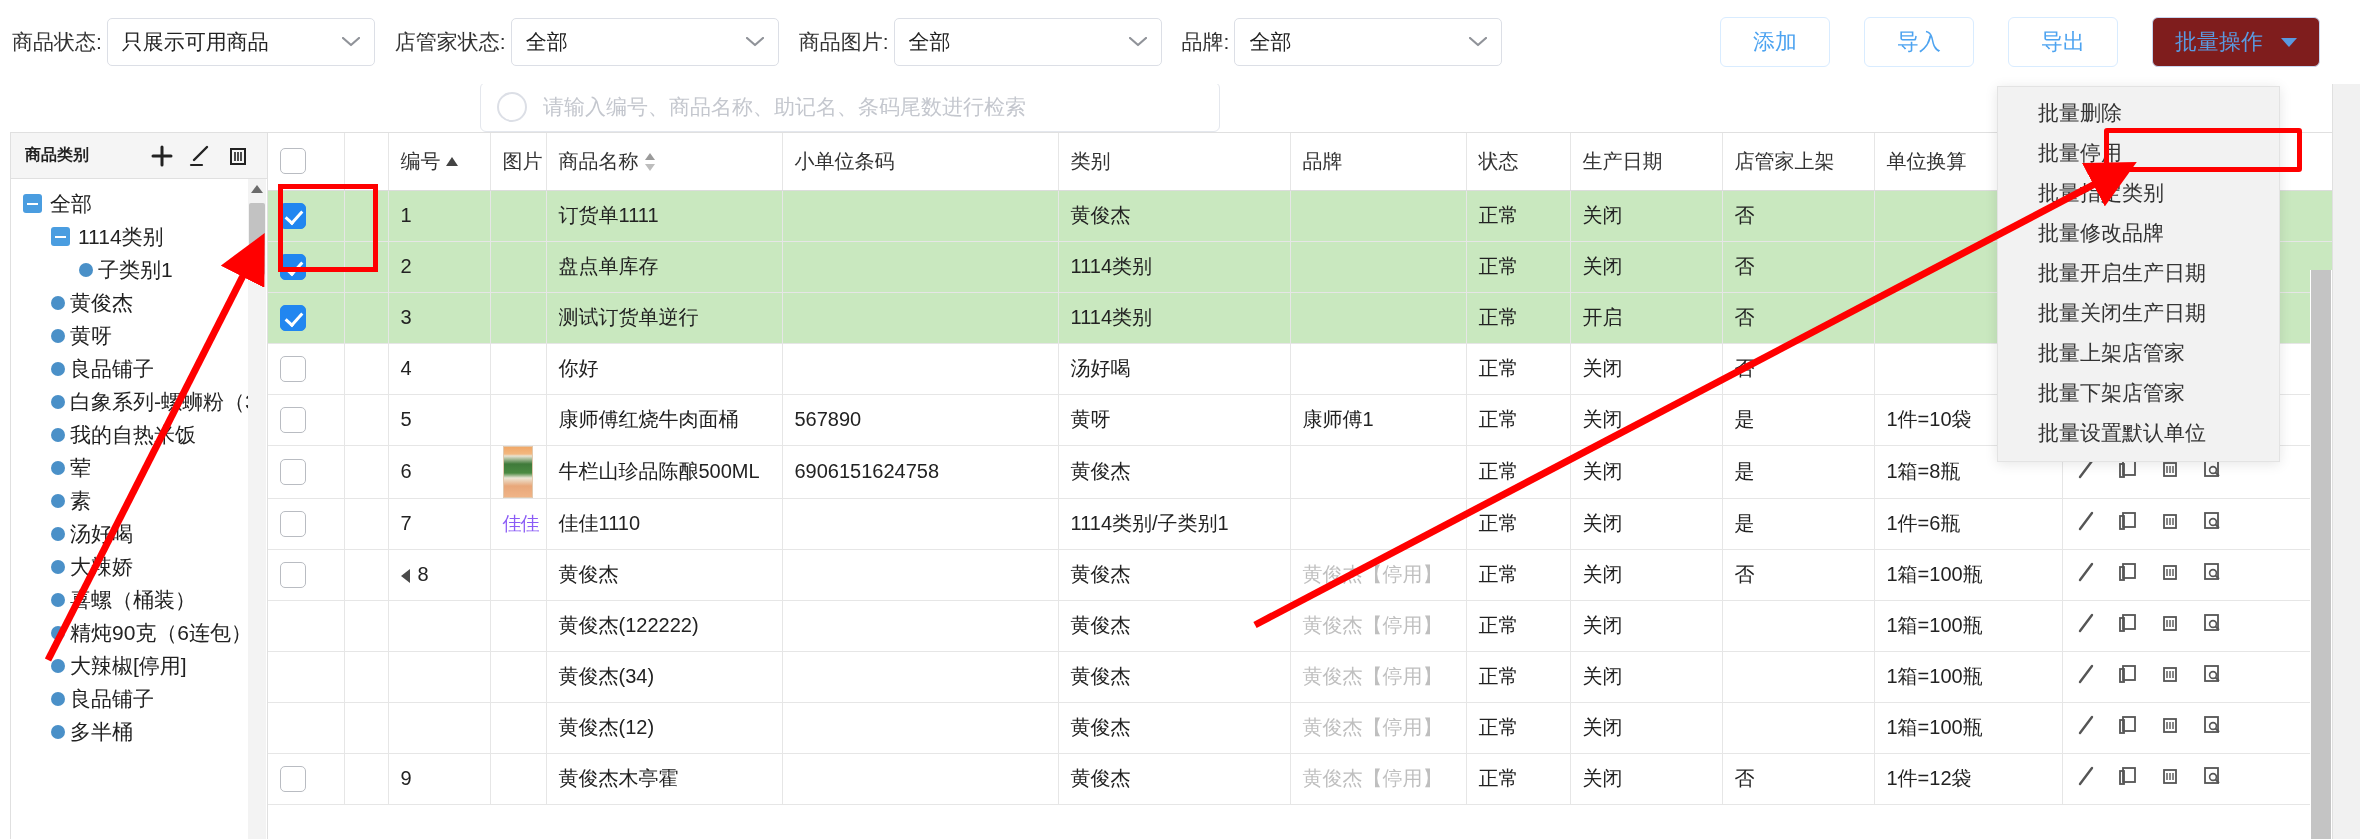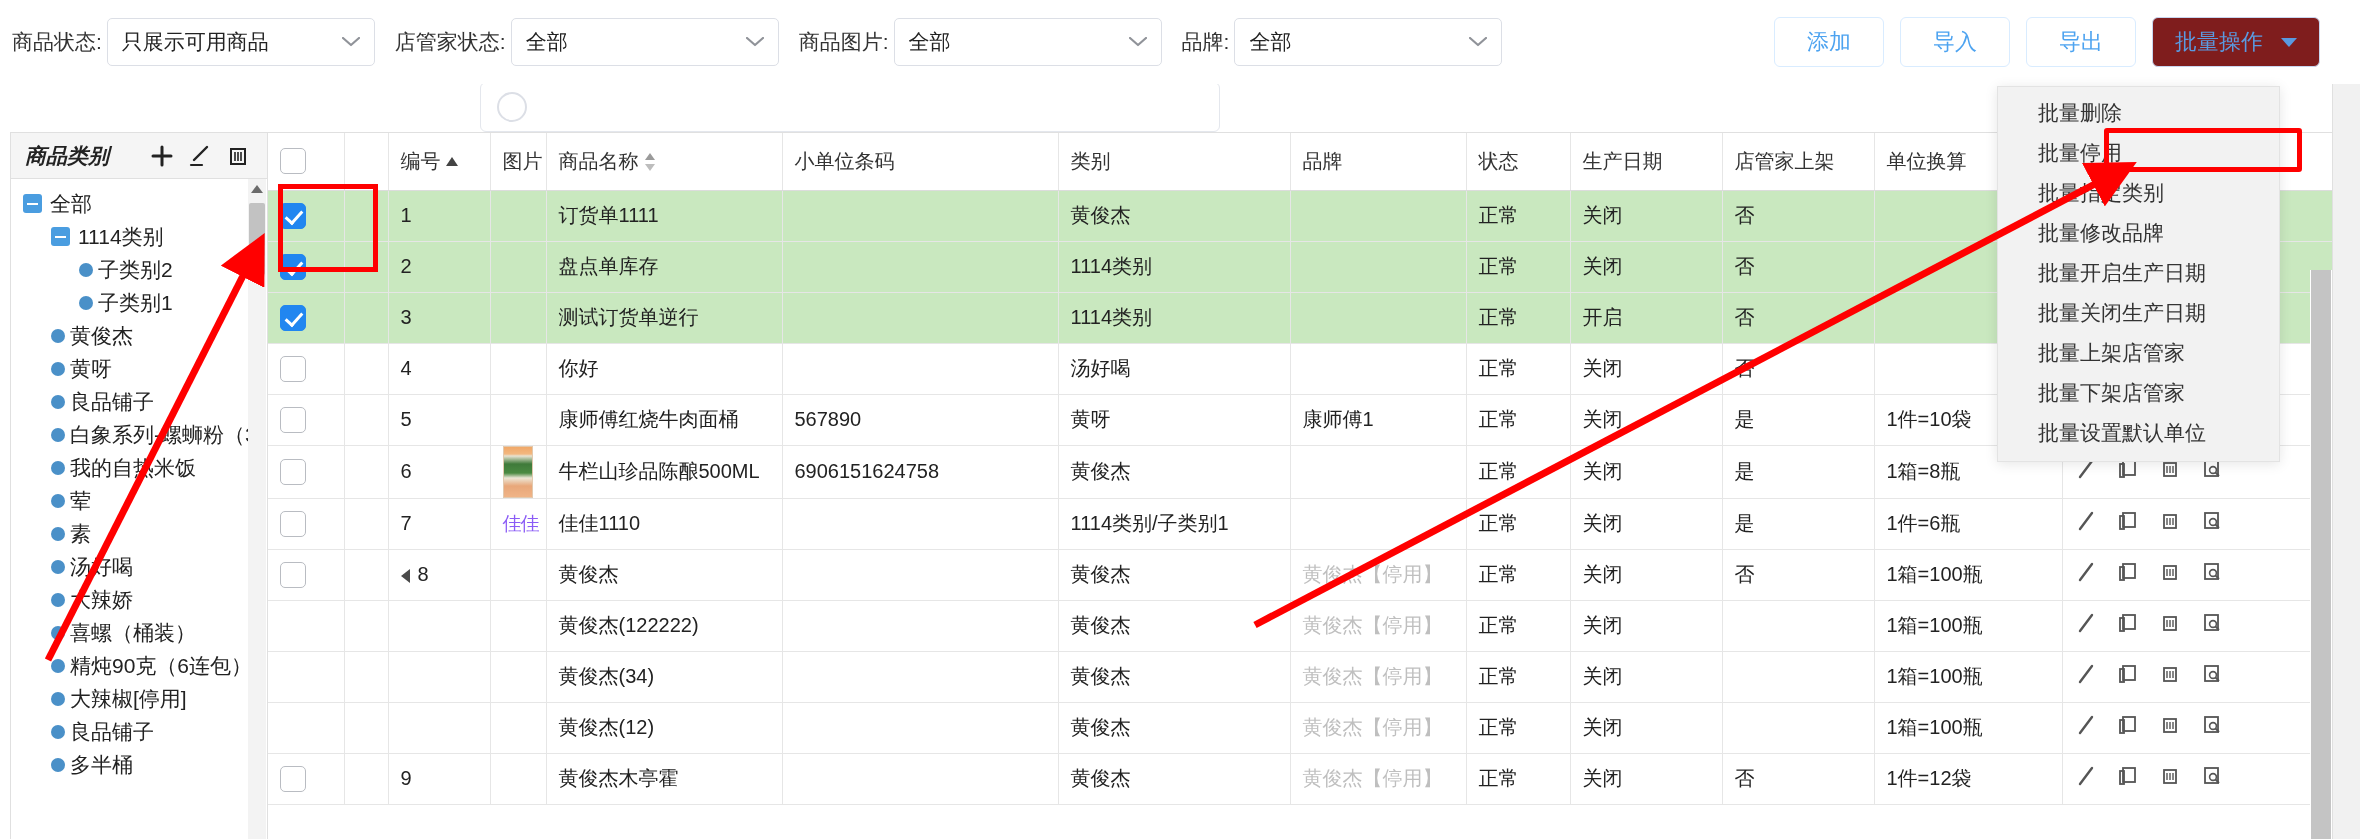--- a/index.html
+++ b/index.html
@@ -81,20 +81,21 @@
     border-radius: 6px;
     background: #ffffff;
     color: #4da3f0;
     font-size: 22px;
     display: flex;
     align-items: center;
     justify-content: center;
     padding: 0 22px;
     cursor: pointer;
     white-space: nowrap;
+    margin-left: 18px;
   }
   .btn.primary-light {
     background: #7f1d1d;
     border-color: #c8d6ef;
     color: #5a9ae0;
     gap: 18px;
     min-width: 160px;
     text-align: center;
   }
   .btn .caret {
@@ -144,25 +145,24 @@
   }
   .sidebar-head {
     height: 46px;
     background: #f5f5f5;
     border-bottom: 1px solid #e0e0e0;
     display: flex;
     align-items: center;
     padding: 0 10px 0 14px;
   }
   .sidebar-title {
-    font-size: 21px;
+    font-size: 16px;
     font-weight: bold;
     color: #222222;
     white-space: nowrap;
-    font-style: italic;
   }
   .sidebar-tools {
     margin-left: auto;
     display: flex;
     align-items: center;
     gap: 12px;
     padding-right: 6px;
   }
   .tool-icon {
     width: 26px; height: 26px;
@@ -411,20 +411,21 @@
   }
   .anno-svg { left: 0; top: 0; width: 2360px; height: 839px; }
 </style>
 </head>
 <body>
 
 <div id="app">
 
   <div class="search-box">
     <div class="search-circle"></div>
+    <div class="search-ph">请输入编号、商品名称、助记名、条码尾数进行检索</div>
   </div>
 
   <div class="filter-bar">
 
     <div class="filter-group">
       <span class="filter-label">商品状态:</span>
       <div class="select-box w1">
         <span>只展示可用商品</span>
         <span class="chev">
           <svg width="18" height="10" viewBox="0 0 18 10">
@@ -507,24 +508,20 @@
       </div>
     </div>
     <div class="tree">
         <div class="tree-row lvl1">
           <span class="tg-box"></span>
           <span>全部</span>
         </div>
         <div class="tree-row lvl2">
           <span class="tg-box"></span>
           <span>1114类别</span>
-        </div>
-        <div class="tree-row lvl3">
-          <span class="tg-dot"></span>
-          <span>子类别2</span>
         </div>
         <div class="tree-row lvl3">
           <span class="tg-dot"></span>
           <span>子类别1</span>
         </div>
         <div class="tree-row lvl2">
           <span class="tg-dot"></span>
           <span>黄俊杰</span>
         </div>
         <div class="tree-row lvl2">

